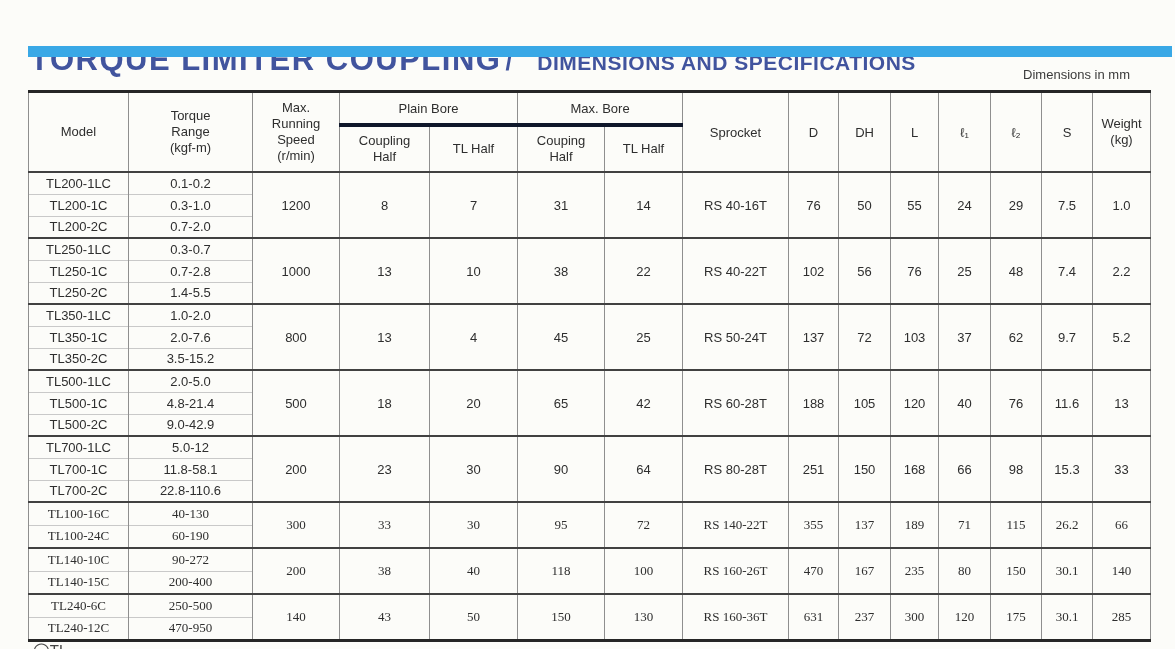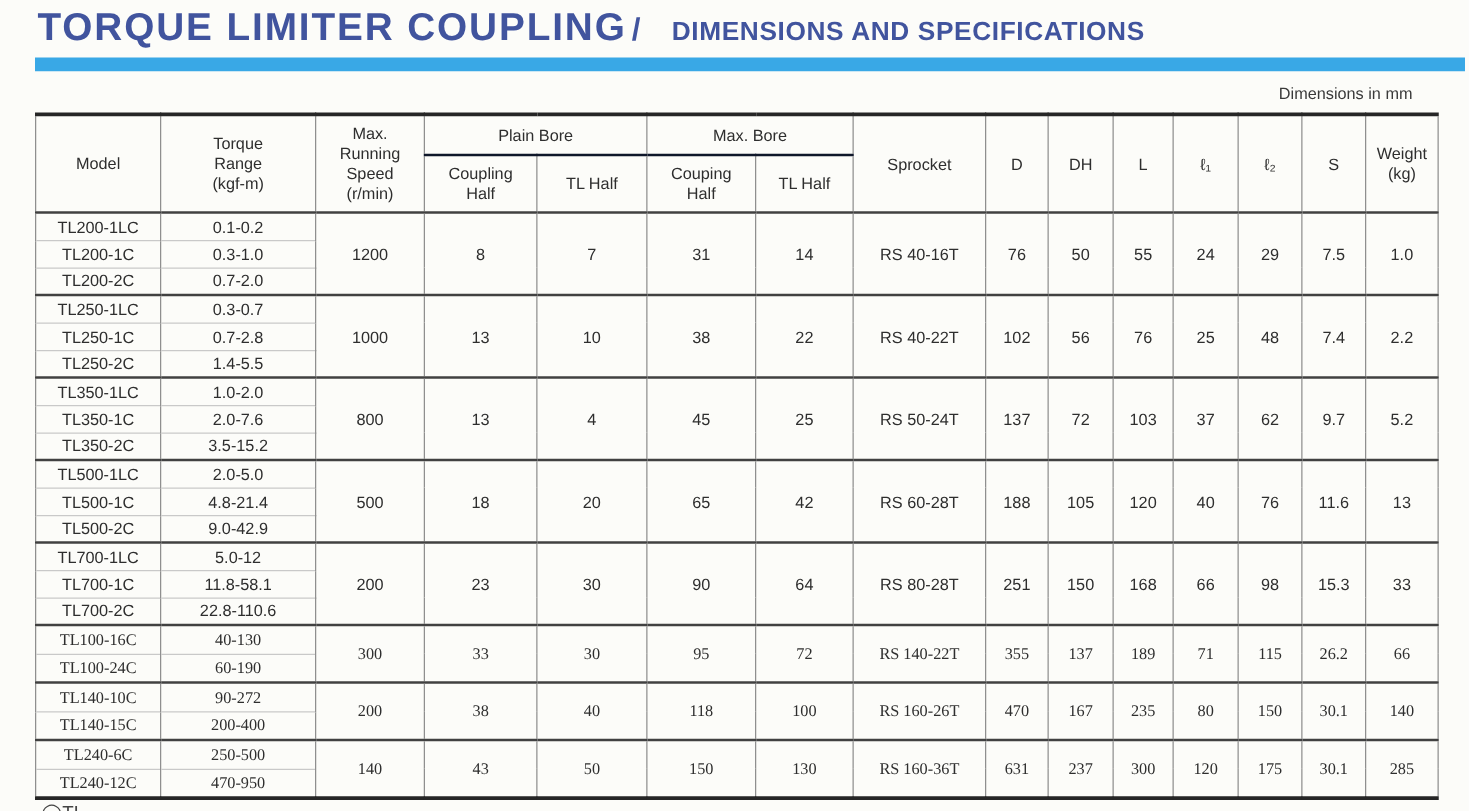--- a/index.html
+++ b/index.html
@@ -19,20 +19,21 @@
     top: 4px;
     display: flex;
     align-items: baseline;
     white-space: nowrap;
   }
   .title-main {
     font-size: 31px;
     font-weight: bold;
     letter-spacing: 1.5px;
     color: #41549e;
+    margin-top: 38px;
   }
   .title-sep {
     font-size: 25px;
     font-weight: bold;
     color: #41549e;
     margin: 0 6px 0 4px;
   }
   .title-sub {
     font-size: 21px;
     font-weight: bold;
@@ -76,21 +77,21 @@
     text-align: center;
     vertical-align: middle;
     font-weight: normal;
     padding: 0 2px;
     overflow: hidden;
   }
   .pre { white-space: pre-line; line-height: 1.25; }
   thead tr.h1 th { height: 30px; }
   thead tr.h2 th { height: 44px; }
   thead { border-bottom: 2px solid #2e2e2e; }
-  thead th.bore-group { border-bottom: 2px solid #0f172a; }
+  thead th.bore-group { border-bottom: 4px solid #0f172a; }
   tbody td { border-top: 1px solid #c9c9c9; }
   tbody tr.group-start td { border-top: 2px solid #414141; }
   tbody tr.r3 { height: 22px; }
   tbody tr.r2 { height: 23px; font-family: Liberation Serif, serif; }
   
   .footnote {
     position: absolute;
     left: 33px;
     top: 641px;
     font-size: 15px;

